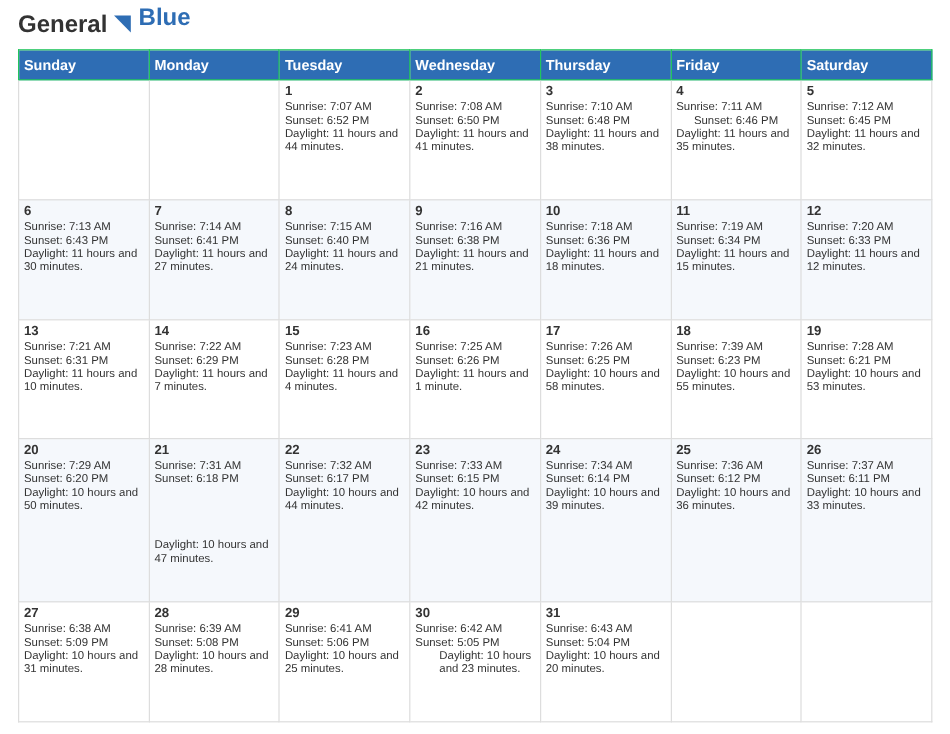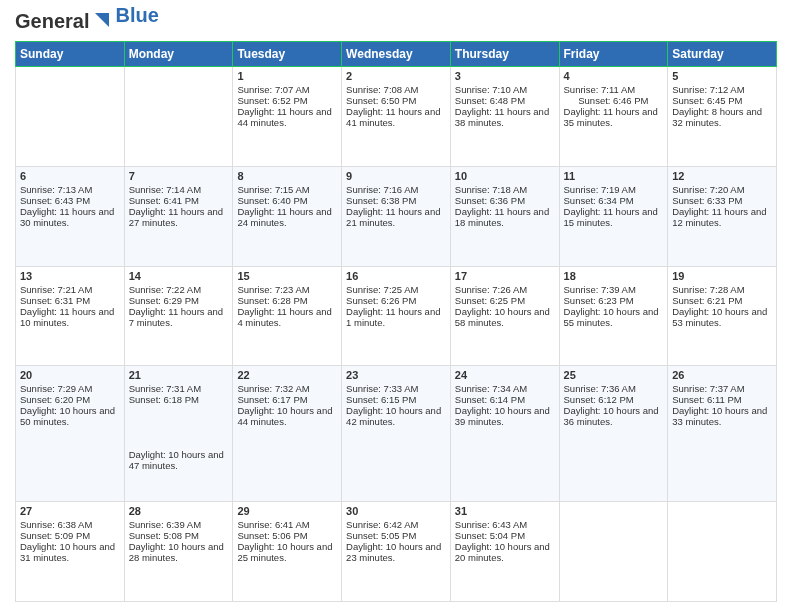--- a/index.html
+++ b/index.html
@@ -138,21 +138,21 @@
           <td>
             <span class="day-number">4</span>
             <span style="display: block;">Sunrise: 7:11 AM</span>
             <span style="display: block; text-align: center;">Sunset: 6:46 PM</span>
             <span style="display: block;">Daylight: 11 hours and 35 minutes.</span>
           </td>
           <td>
             <span class="day-number">5</span>
             <span style="display: block;">Sunrise: 7:12 AM</span>
             <span style="display: block;">Sunset: 6:45 PM</span>
-            <span style="display: block;">Daylight: 8 hours and 32 minutes.</span>
+            <span style="display: block;">Daylight: 11 hours and 32 minutes.</span>
           </td>
         </tr>
         <tr class="row-even">
           <td>
             <span class="day-number">6</span>
             <span style="display: block;">Sunrise: 7:13 AM</span>
             <span style="display: block;">Sunset: 6:43 PM</span>
             <span style="display: block;">Daylight: 11 hours and 30 minutes.</span>
           </td>
           <td>
@@ -296,21 +296,21 @@
           <td>
             <span class="day-number">29</span>
             <span style="display: block;">Sunrise: 6:41 AM</span>
             <span style="display: block;">Sunset: 5:06 PM</span>
             <span style="display: block;">Daylight: 10 hours and 25 minutes.</span>
           </td>
           <td>
             <span class="day-number">30</span>
             <span style="display: block;">Sunrise: 6:42 AM</span>
             <span style="display: block;">Sunset: 5:05 PM</span>
-            <span style="display: block;">Daylight: 10 hours and 23 minutes.</span>
+            <span style="display: block; margin-left: 20px;">Daylight: 10 hours and 23 minutes.</span>
           </td>
           <td>
             <span class="day-number">31</span>
             <span style="display: block;">Sunrise: 6:43 AM</span>
             <span style="display: block;">Sunset: 5:04 PM</span>
             <span style="display: block;">Daylight: 10 hours and 20 minutes.</span>
           </td>
           <td class="cell-empty"></td>
           <td class="cell-empty"></td>
         </tr>

